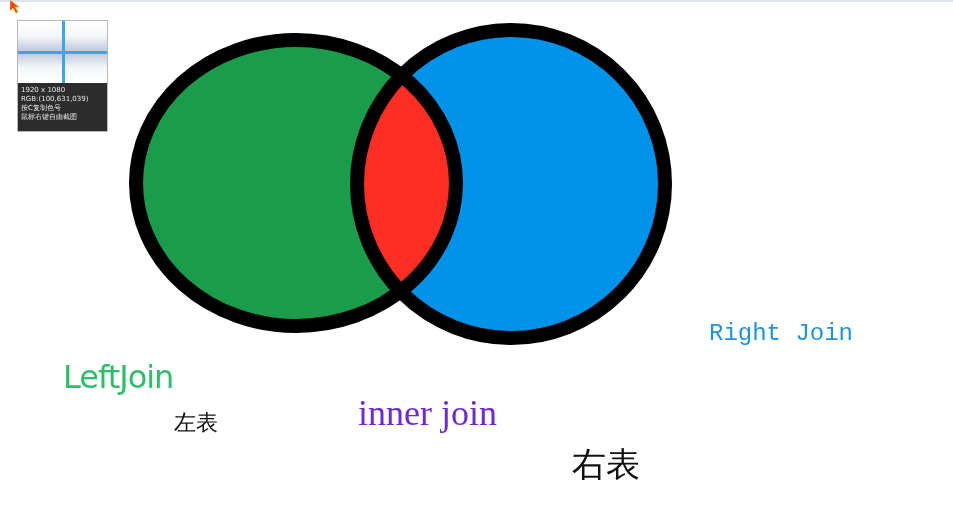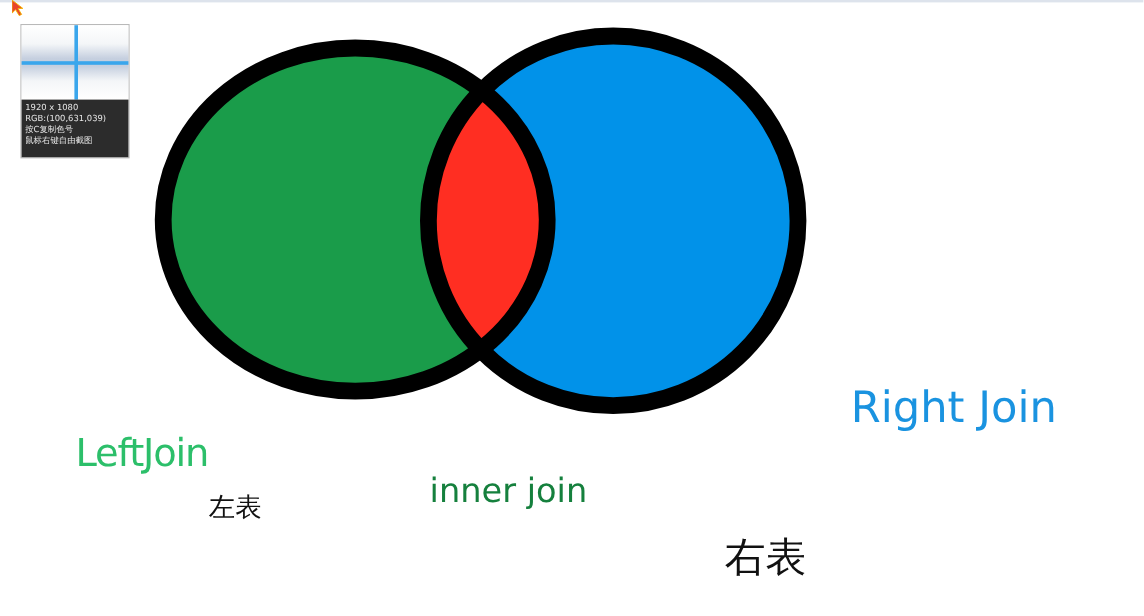--- a/index.html
+++ b/index.html
@@ -8,23 +8,23 @@
   .cursor { position:absolute; left:10px; top:0; }
   .picker { position:absolute; left:17px; top:20px; width:91px; height:112px; border:1px solid #b9b9b9; background:#fff; box-sizing:border-box; }
   .picker .preview { position:absolute; left:0; top:0; width:89px; height:62px; background:linear-gradient(#ffffff 0%, #f4f6f8 25%, #c5cfdf 45%, #c5cfdf 55%, #f4f6f8 75%, #ffffff 100%); }
   .picker .hline { position:absolute; left:0; top:30px; width:89px; height:3px; background:#3aa6ec; }
   .picker .vline { position:absolute; left:44px; top:0; width:3px; height:62px; background:#3aa6ec; }
   .picker .info { position:absolute; left:0; top:62px; width:89px; height:48px; background:#2c2c2c; color:#e6e6e6; font-size:7px; line-height:9px; padding:3px 3px; box-sizing:border-box; white-space:nowrap; overflow:hidden; }
   svg.venn { position:absolute; left:0; top:0; }
   .label { position:absolute; white-space:nowrap; font-family:"DejaVu Sans", sans-serif; }
   .left-join { left:63px; top:358px; font-size:32px; color:#2cbf6a; letter-spacing:-1px; }
   .left-table { left:174px; top:408px; font-size:22px; color:#111; }
-  .inner-join { left:358px; top:392px; font-size:28px; color:#15803d; }
-  .right-table { left:572px; top:442px; font-size:34px; color:#111;margin-left:32px; }
-  .right-join { left:709px; top:320px; font-size:36px; color:#1a93e0; }
+  .inner-join { left:358px; top:392px; font-size:36px; color:#6d28d9;font-family:Liberation Serif, serif; }
+  .right-table { left:572px; top:442px; font-size:34px; color:#111; }
+  .right-join { left:709px; top:320px; font-size:24px; color:#1a93e0;font-family:Liberation Mono, monospace; }
 </style>
 </head>
 <body>
 
 <div class="topline"></div>
 
 <svg class="cursor" width="12" height="14" viewBox="0 0 12 14">
   <polygon points="0,0 0,11 3,8 6,13 8,12 5,7 9,7" fill="#e8452c" stroke="#f5b400" stroke-width="0.8"></polygon>
 </svg>
 

